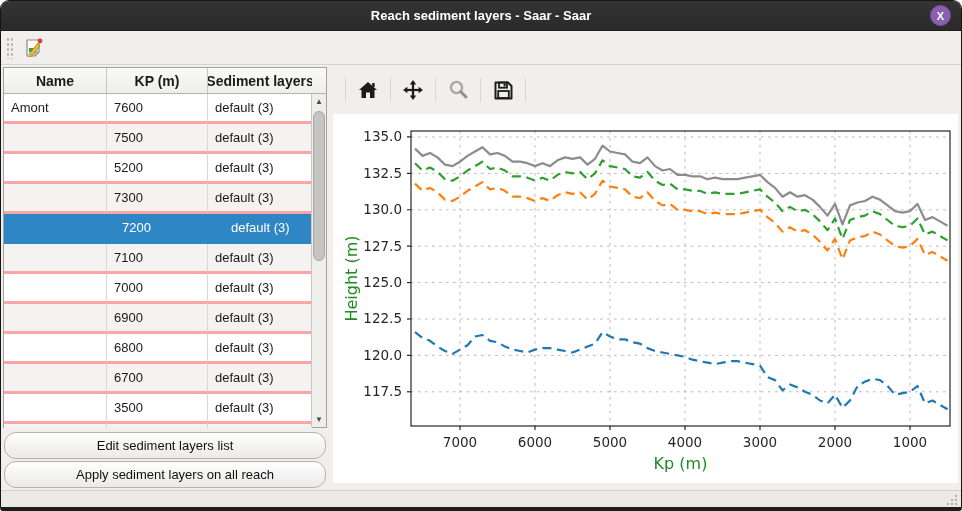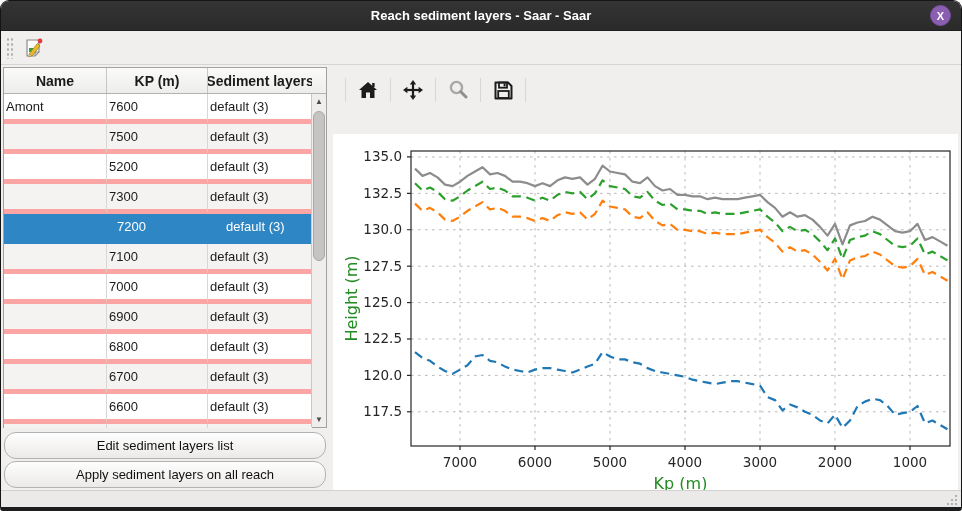--- a/index.html
+++ b/index.html
@@ -29,41 +29,41 @@
            border:1px solid #a3a2a1; }
   .thead { display:grid; grid-template-columns:103px 101px 104px; height:26px;
            background:linear-gradient(#fafaf9,#ededec); border-bottom:1px solid #b3b2b1; }
   .th { display:flex; align-items:center; justify-content:center; font-size:14px; font-weight:bold;
         color:#1a1a1a; border-right:1px solid #c7c6c5; overflow:hidden; white-space:nowrap; }
   .tbody { position:absolute; left:0; top:26px; width:308px; height:334px; overflow:hidden; background:#fff; }
   .trow { display:grid; grid-template-columns:103px 101px 104px; height:30px; background:#ffffff; }
   .trow.alt { background:#f4f3f2; }
   .trow.selected { background:#2e86c4;gap:8px; }
   .trow.selected .td { color:#ffffff; border-color:#2e86c4; }
-  .td { display:flex; align-items:center; padding-left:2px; font-size:13px; color:#1a1a1a;
-        border-right:1px solid #d8d7d6; border-bottom:5px solid #fca5a5; overflow:hidden; white-space:nowrap; }
+  .td { display:flex; align-items:center; padding-left:7px; font-size:13px; color:#1a1a1a;
+        border-right:1px solid #d8d7d6; border-bottom:3px solid #fca5a5; overflow:hidden; white-space:nowrap; }
   
   .vscroll { position:absolute; right:0; top:26px; bottom:0; width:15px; background:#efeeed;
              border-left:1px solid #c9c8c7; }
   .vs-btn { position:absolute; left:0; width:14px; height:15px; display:flex; align-items:center;
             justify-content:center; font-size:8px; color:#4a4a4a; background:#efeeed; cursor:pointer; }
   .vs-up { top:0; } .vs-down { bottom:0; }
   .vs-thumb { position:absolute; left:1px; top:17px; width:12px; height:150px; background:#c5c4c3;
               border:1px solid #a9a8a7; border-radius:6px; cursor:grab; }
   
   .panel-btn { position:absolute; left:3px; width:322px; height:27px; border:1px solid #b3b2b0;
                border-radius:12px; background:linear-gradient(#fefefe,#eceae8); font-size:13px;
                color:#111; font-family:inherit; cursor:pointer; }
   .btn-edit { top:431px; } .btn-apply { top:460px;padding-left:20px; }
   
   .plot-toolbar { position:absolute; left:334px; top:74px; height:30px; display:flex; align-items:center; }
   .pt-sep { width:1px; height:24px; background:#d8d7d6; margin:0 10px; }
   .pt-btn { width:24px; height:24px; border:none; background:transparent; cursor:pointer;
             display:flex; align-items:center; justify-content:center; }
-  .canvas { position:absolute; left:332px; top:113px; width:625px; height:369px; background:#ffffff;margin-top:20px; }
+  .canvas { position:absolute; left:332px; top:113px; width:625px; height:369px; background:#ffffff; }
   
   .statusbar { position:absolute; left:0; right:0; top:489px; height:19px; background:#ebeae9;
                border-top:1px solid #d2d1d0; }
   .grip { position:absolute; right:2px; bottom:2px; width:14px; height:14px; }
 </style>
 </head>
 <body>
 
 <div class="window">
 
@@ -138,21 +138,21 @@
           <div class="td">6800</div>
           <div class="td" style="border-right: none;">default (3)</div>
         </div>
         <div class="trow alt">
           <div class="td"></div>
           <div class="td">6700</div>
           <div class="td" style="border-right: none;">default (3)</div>
         </div>
         <div class="trow">
           <div class="td"></div>
-          <div class="td">6600</div>
+          <div class="td">3500</div>
           <div class="td" style="border-right: none;">default (3)</div>
         </div>
         <div class="trow alt">
           <div class="td"></div>
           <div class="td">6500</div>
           <div class="td" style="border-right: none;">default (3)</div>
         </div>
       </div>
     <div class="vscroll">
       <div class="vs-btn vs-up">▲</div>

